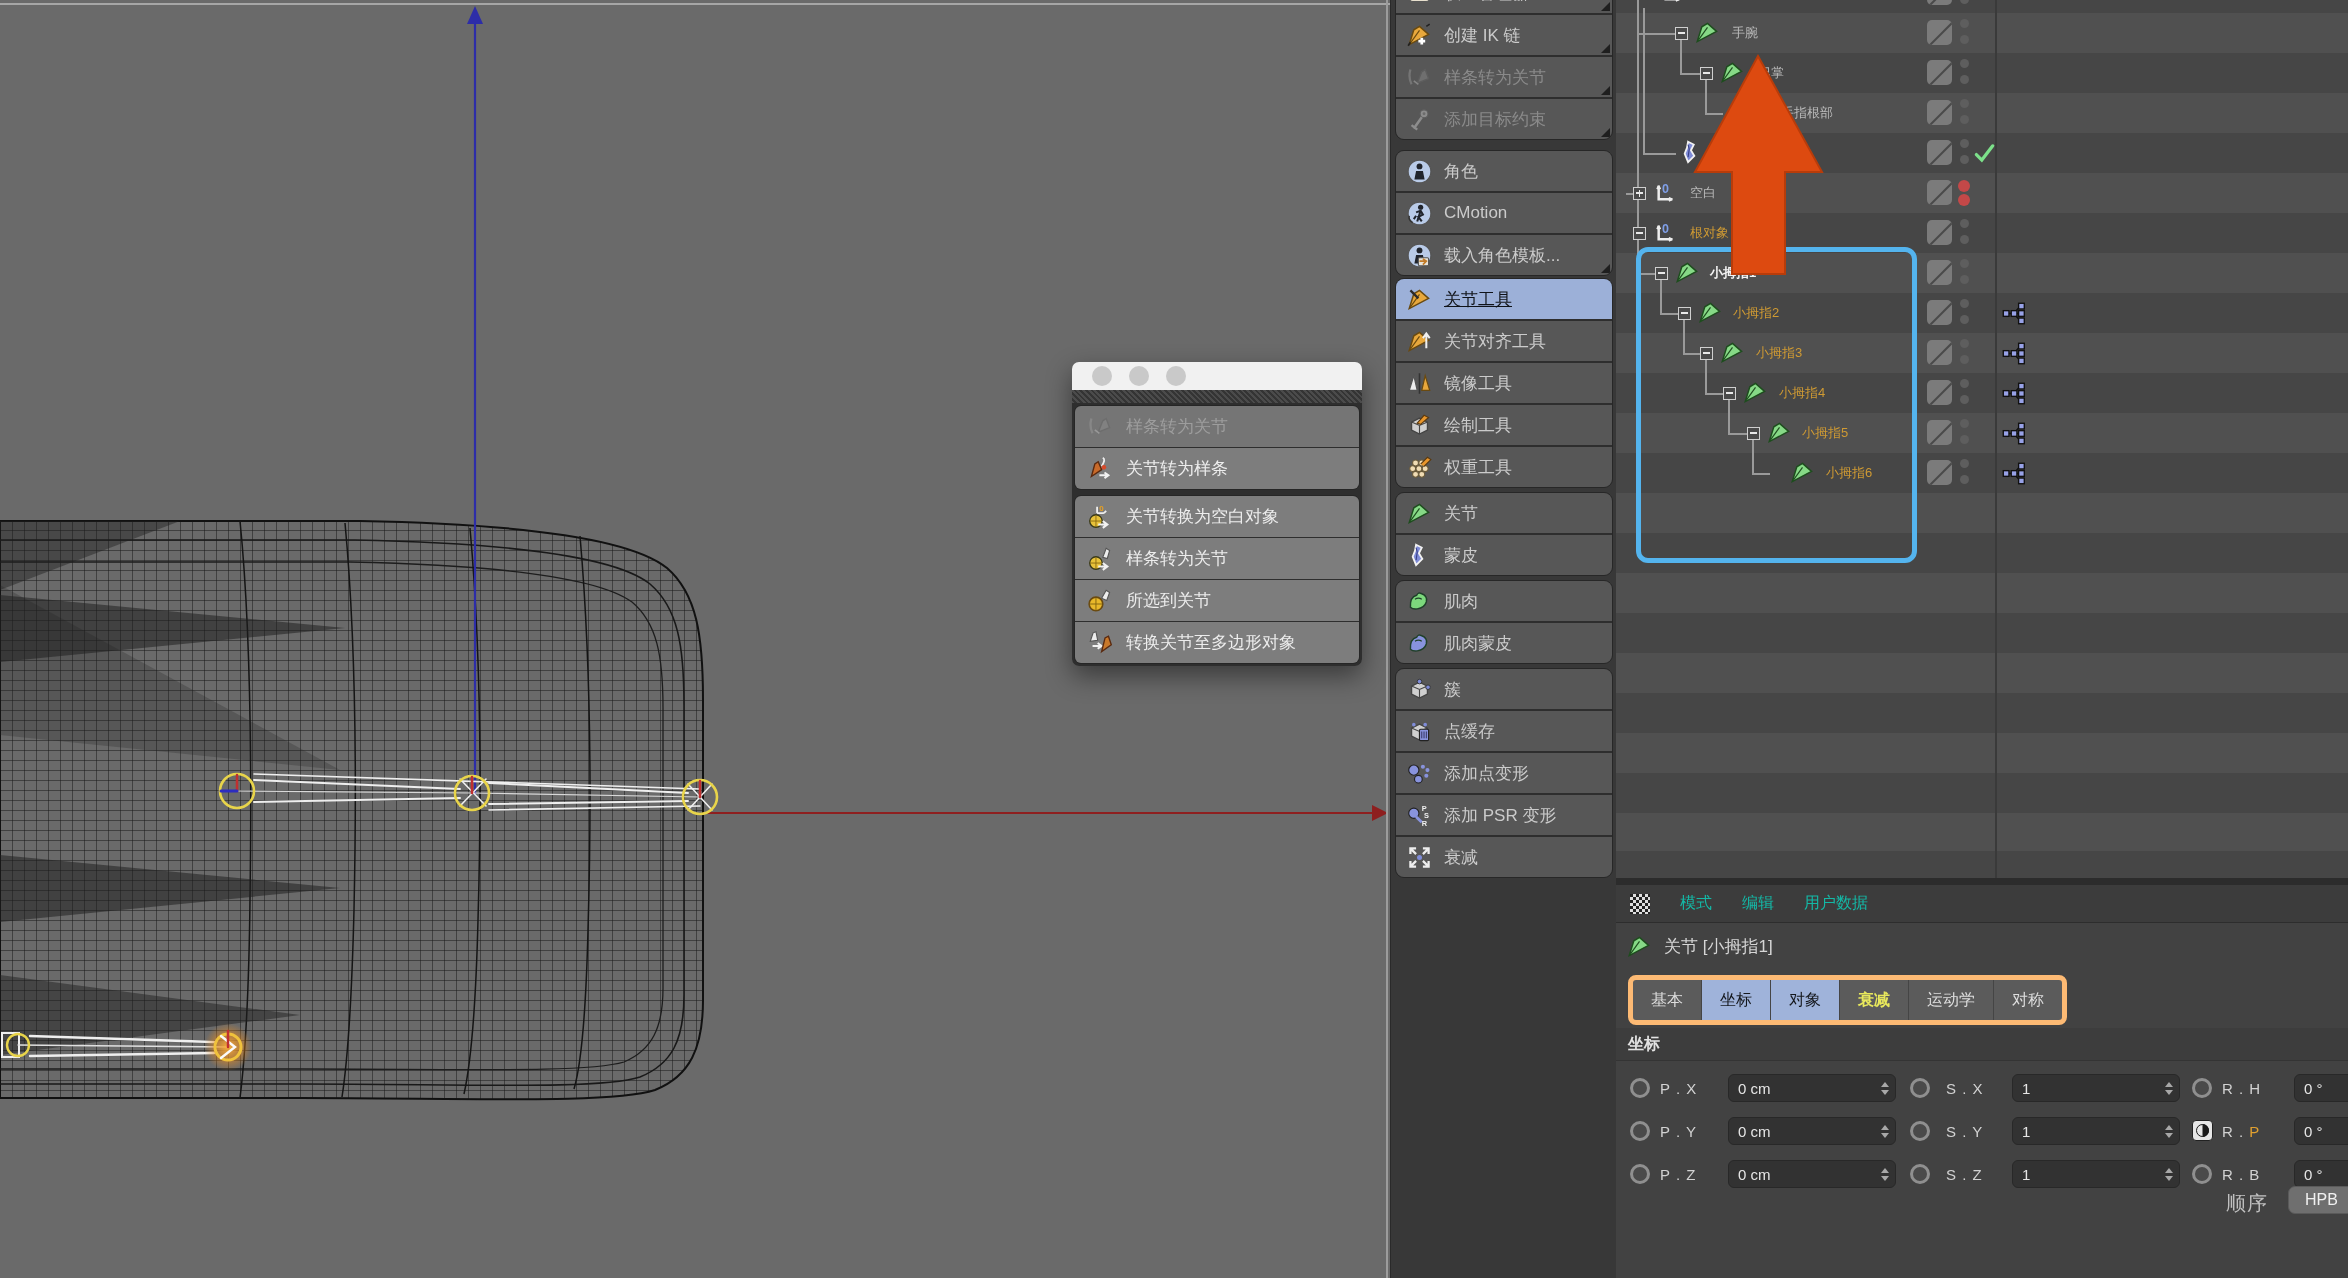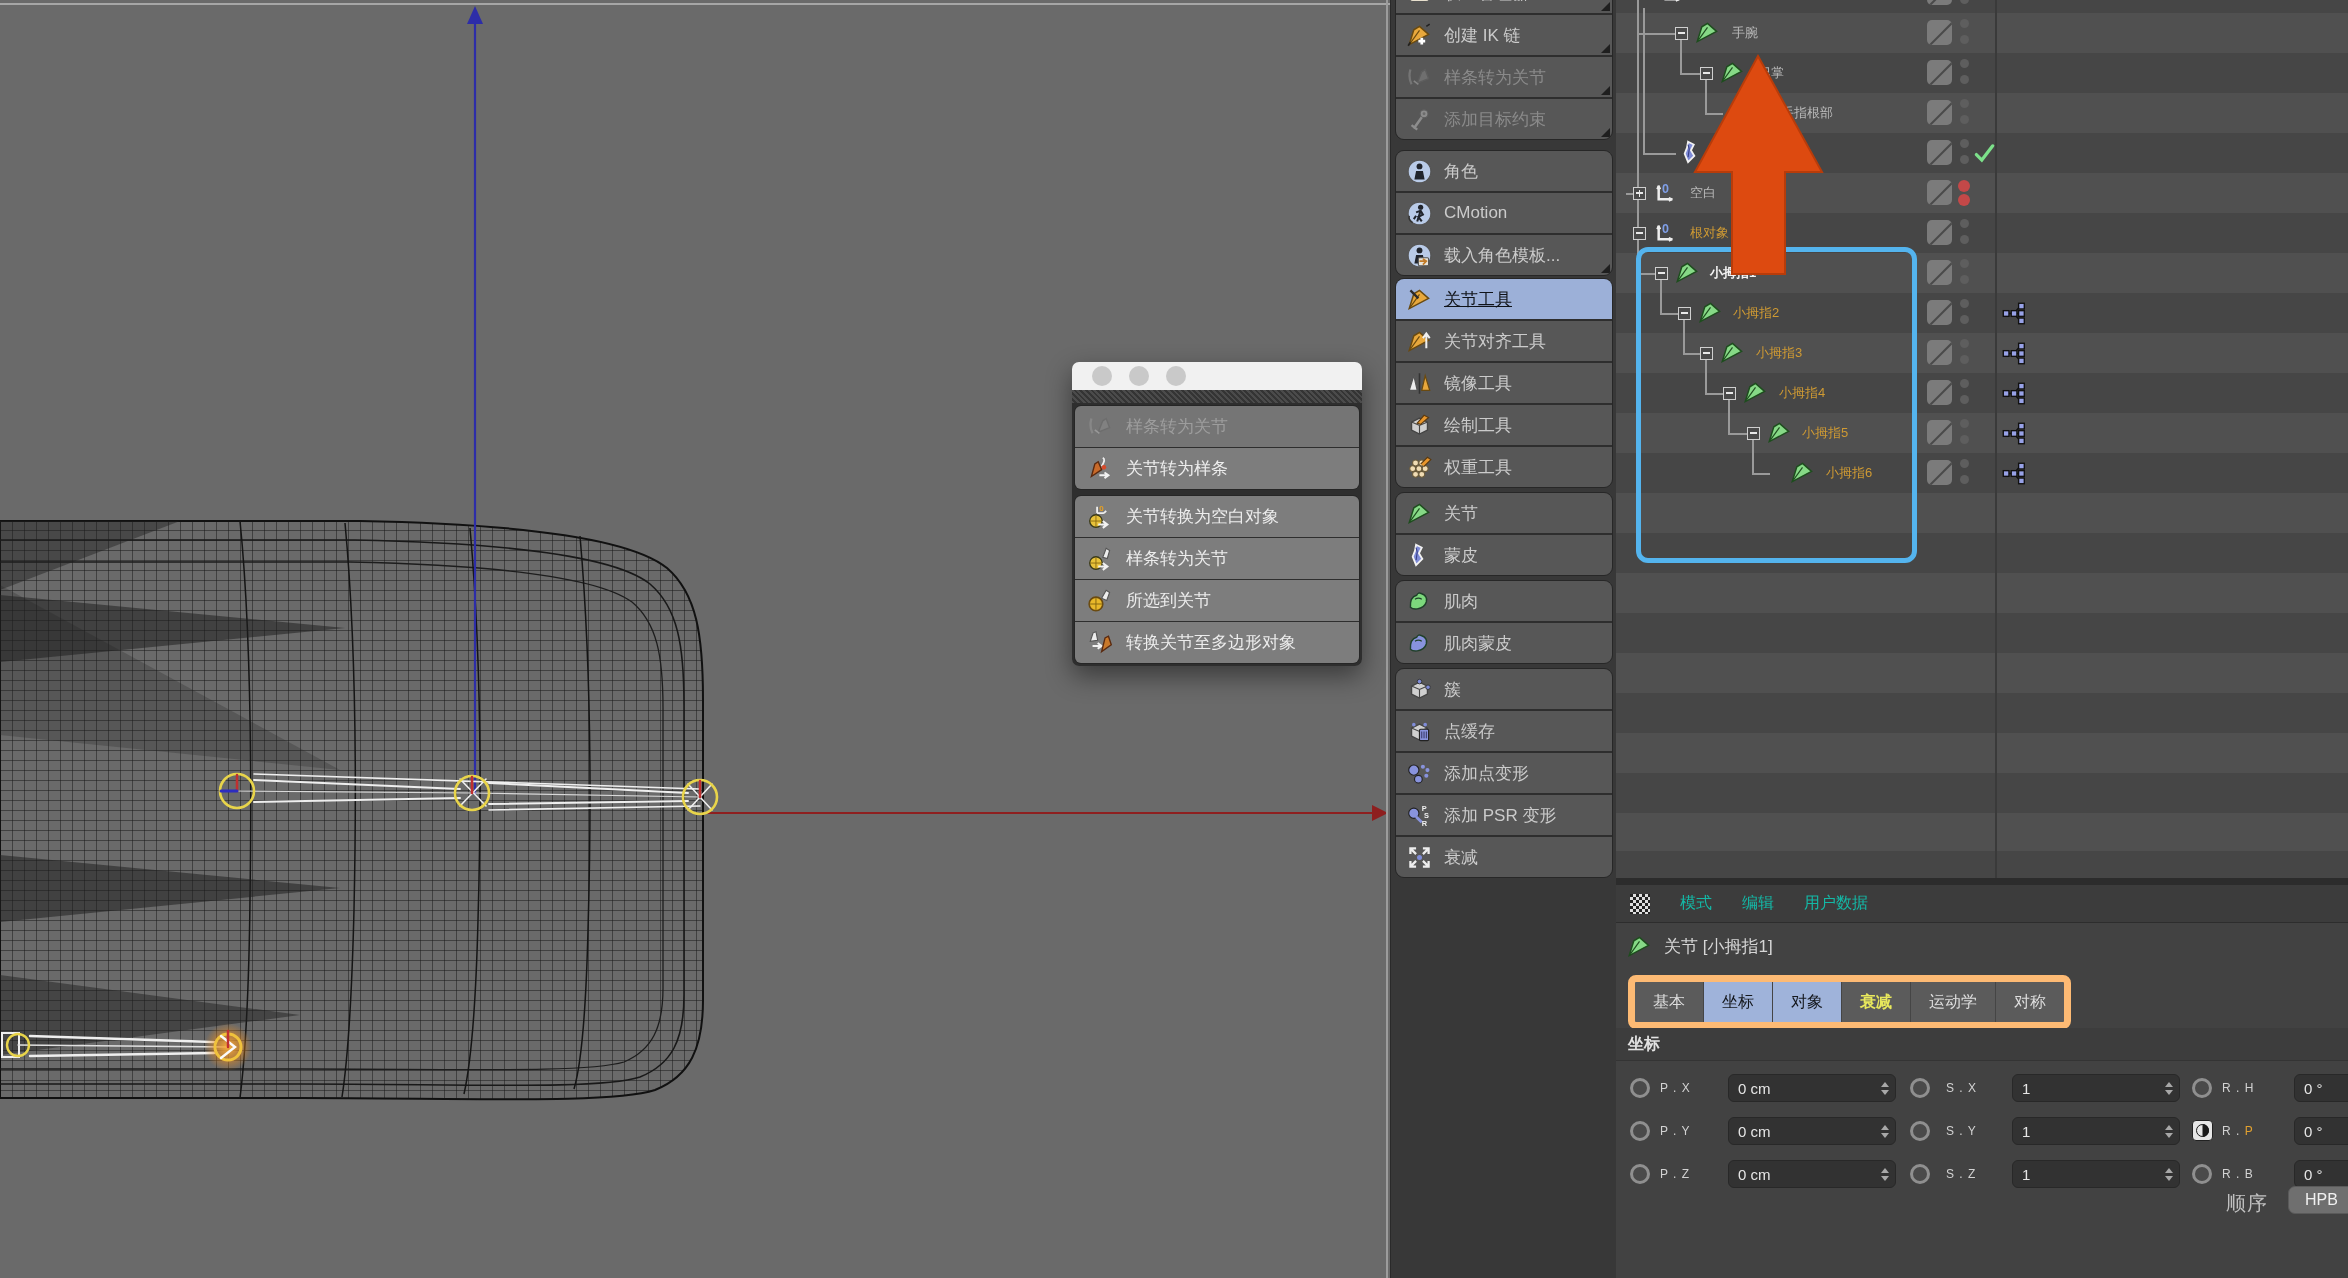--- a/index.html
+++ b/index.html
@@ -65,29 +65,29 @@
 
   
   #attr{left:1616px;top:885px;width:732px;height:393px;background:#424242;overflow:hidden;}
   #attr .menubar{position:absolute;left:0;top:0;width:732px;height:38px;background:#3c3c3c;border-bottom:1px solid #2d2d2d;display:flex;align-items:center;gap:30px;padding-left:14px;box-sizing:border-box;}
   #attr .menubar .mi{font-size:16px;color:#14b8a6;}
   .checker{width:20px;height:20px;background-color:#222;
     background-image:linear-gradient(45deg,#ddd 25%,transparent 25%,transparent 75%,#ddd 75%),linear-gradient(45deg,#ddd 25%,transparent 25%,transparent 75%,#ddd 75%);
     background-size:6px 6px;background-position:0 0,3px 3px;}
   #attr .titlerow{position:absolute;left:0;top:38px;width:732px;height:46px;display:flex;align-items:center;gap:12px;padding-left:10px;box-sizing:border-box;}
   #attr .titlerow .t{font-size:17px;color:#d6d6d6;}
-  #tabs{position:absolute;left:12px;top:90px;display:inline-flex;border:7px solid #fdba74;border-radius:8px;overflow:hidden;background:#5b5b5b;}
+  #tabs{position:absolute;left:12px;top:90px;display:inline-flex;border:5px solid #fdba74;border-radius:8px;overflow:hidden;background:#5b5b5b;}
   .tab{height:40px;display:flex;align-items:center;padding:0 18px;font-size:16px;color:#dedede;border-right:1px solid #454545;}
   .tab:last-child{border-right:none;}
   .tab.sel{background:#9fb3da;color:#15181d;}
   .tab.warn{color:#e8e85c;font-weight:bold;}
   #sect{position:absolute;left:0;top:143px;width:732px;height:33px;background:#3d3d3d;border-bottom:1px solid #343434;display:flex;align-items:center;padding-left:12px;box-sizing:border-box;font-size:16px;font-weight:bold;color:#e3e3e3;}
   .crow{position:absolute;height:30px;}
   .ctoggle{position:absolute;top:5px;width:20px;height:20px;border-radius:50%;border:3px solid #8f8f8f;background:#4a4a4a;box-sizing:border-box;}
-  .clabel{position:absolute;top:0;height:30px;display:flex;align-items:center;font-size:12px;color:#d2d2d2;letter-spacing:1px;white-space:pre;}
+  .clabel{position:absolute;top:0;height:30px;display:flex;align-items:center;font-size:15px;color:#d2d2d2;letter-spacing:1px;white-space:pre;}
   .cfield{position:absolute;top:1px;height:28px;background:#323232;border-radius:6px;border:1px solid #282828;display:flex;align-items:center;box-sizing:border-box;}
   .cfield .val{font-size:15px;color:#e6e6e6;padding-left:9px;flex:1;}
   .stepper{width:14px;display:flex;flex-direction:column;align-items:center;gap:3px;padding-right:3px;}
   .stepper i{width:0;height:0;border-left:4px solid transparent;border-right:4px solid transparent;}
   .stepper .up{border-bottom:5px solid #a8a8a8;}
   .stepper .dn{border-top:5px solid #a8a8a8;}
   .keybox{position:absolute;top:4px;width:21px;height:21px;border-radius:4px;background:#e6e6e6;border:1px solid #222;box-sizing:border-box;overflow:hidden;}
   .keybox:before{content:"";position:absolute;left:3px;top:3px;width:13px;height:13px;border-radius:50%;background:#1a1a1a;clip-path:inset(0 0 0 50%);}
   .keybox:after{content:"";position:absolute;left:3px;top:3px;width:13px;height:13px;border-radius:50%;border:1.5px solid #1a1a1a;box-sizing:border-box;}
   .orangeP{color:#e0a030;}

